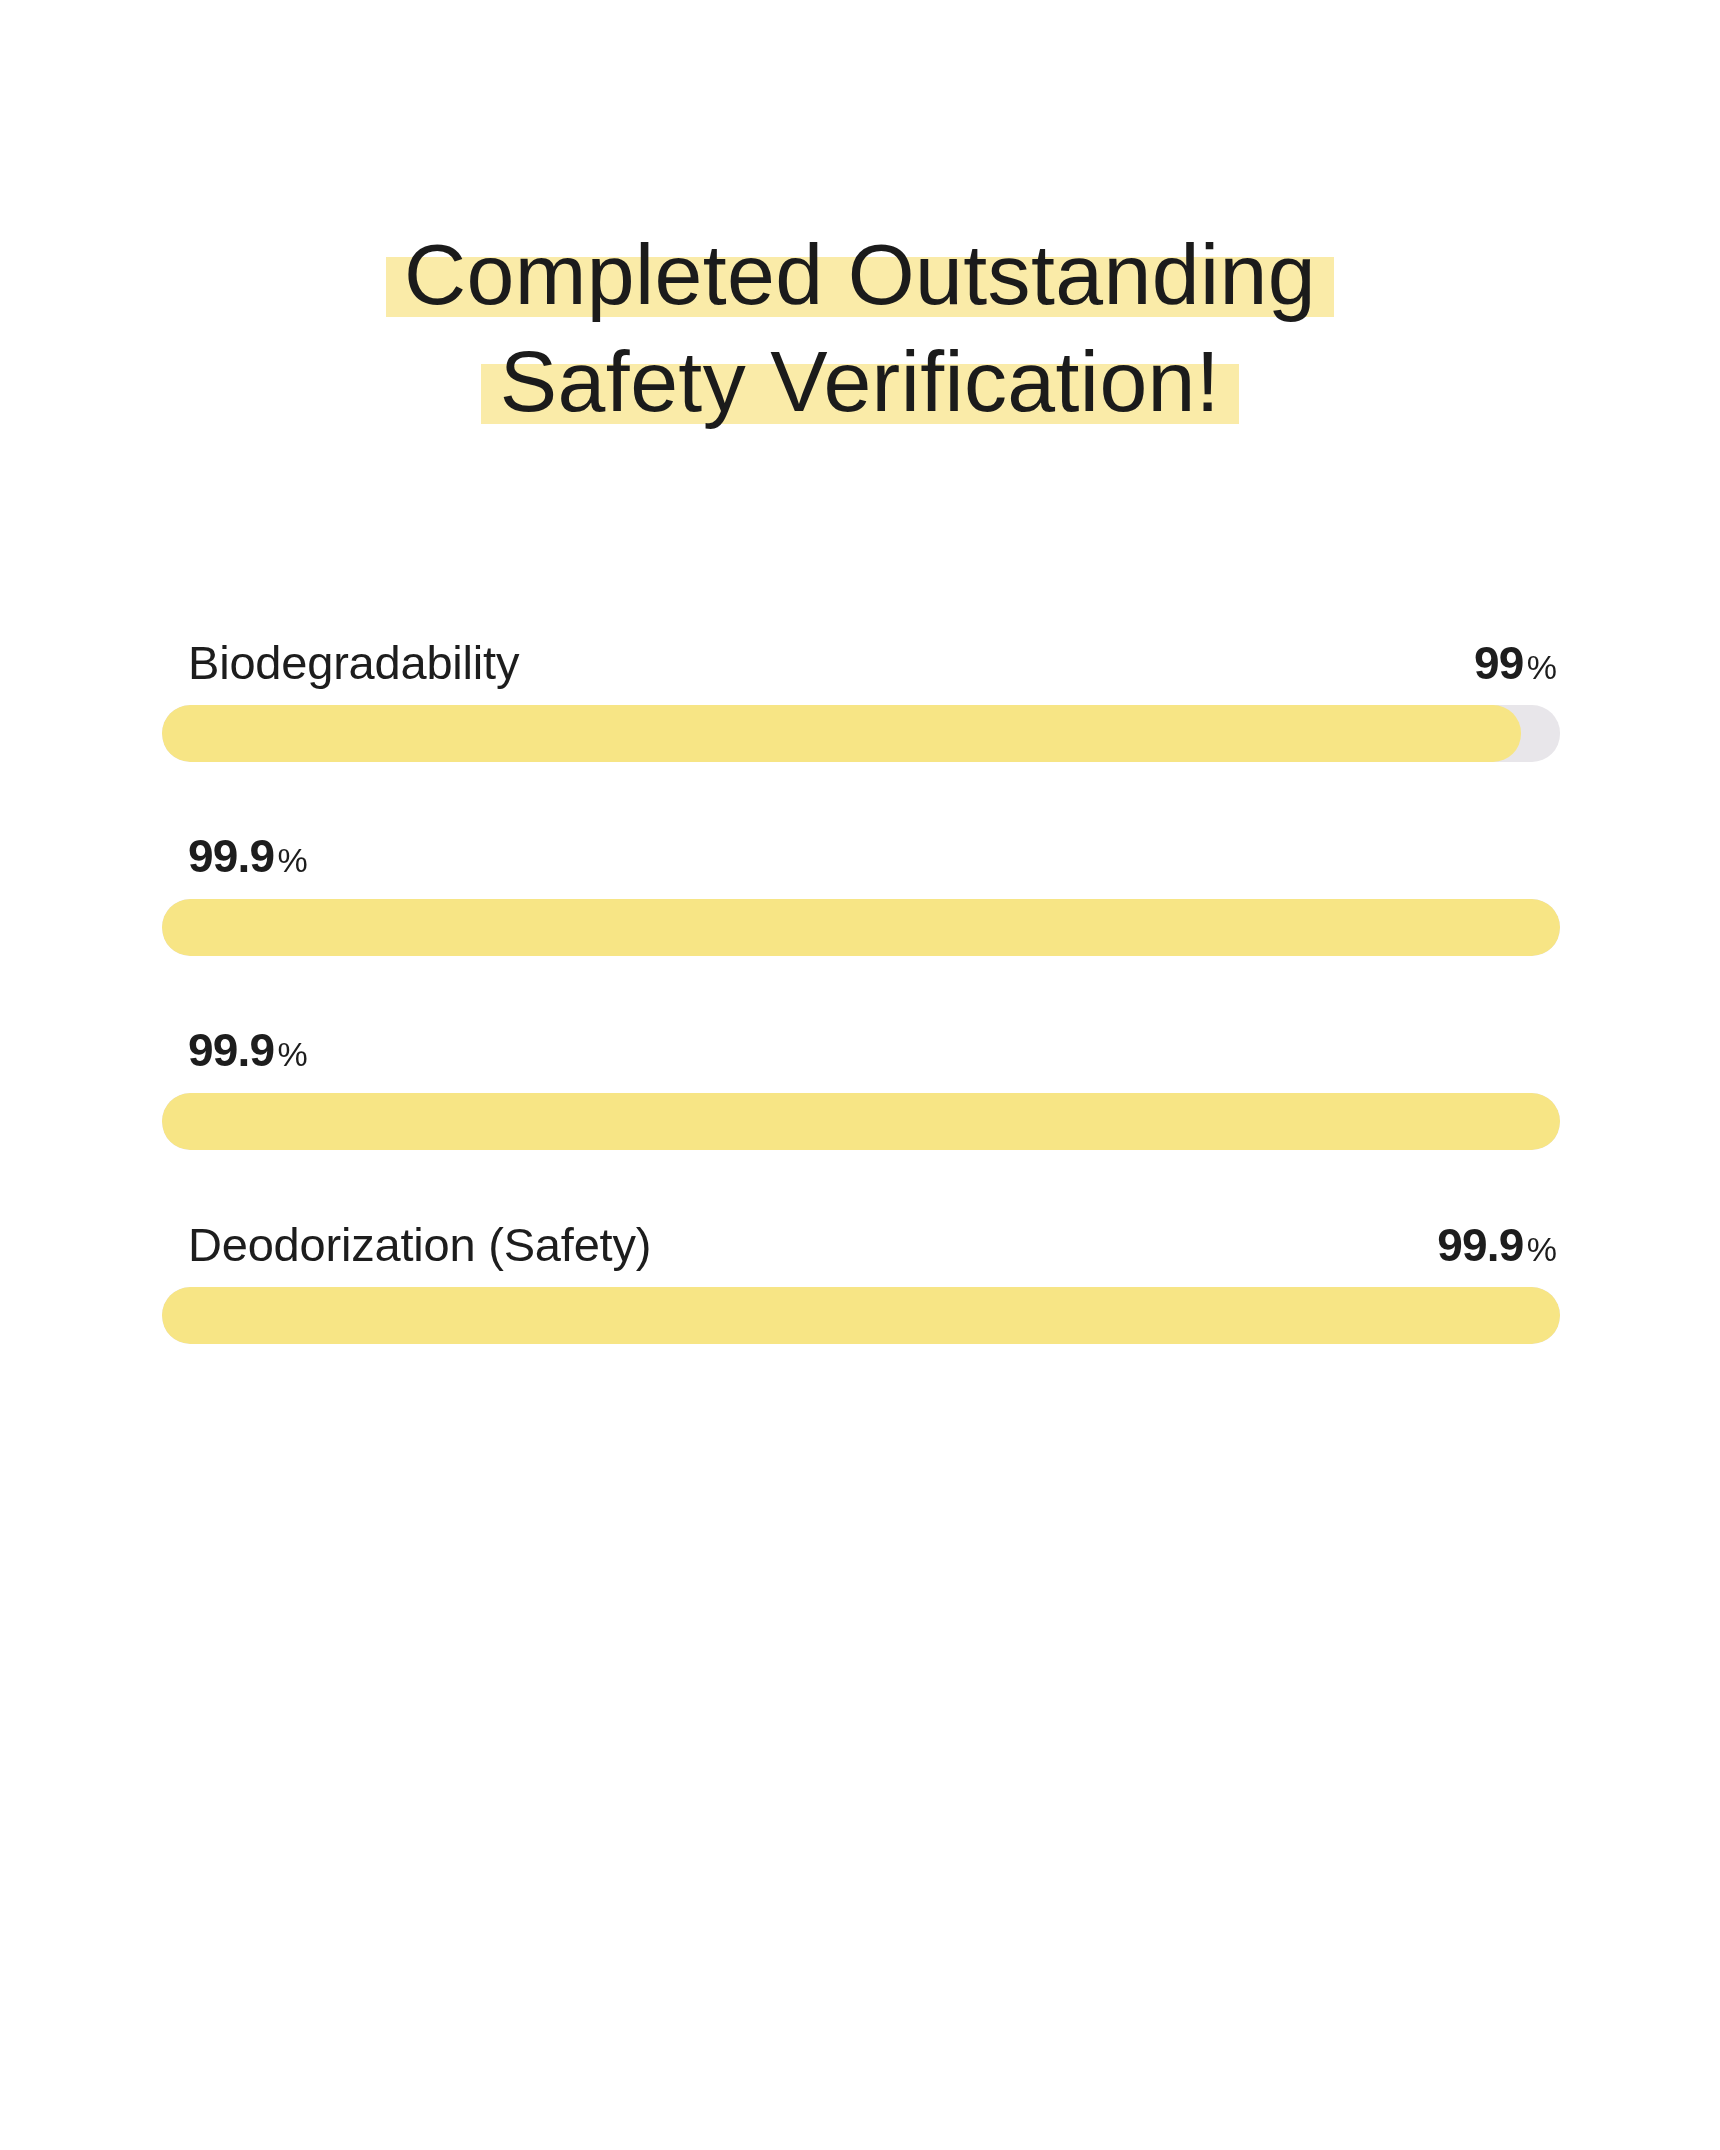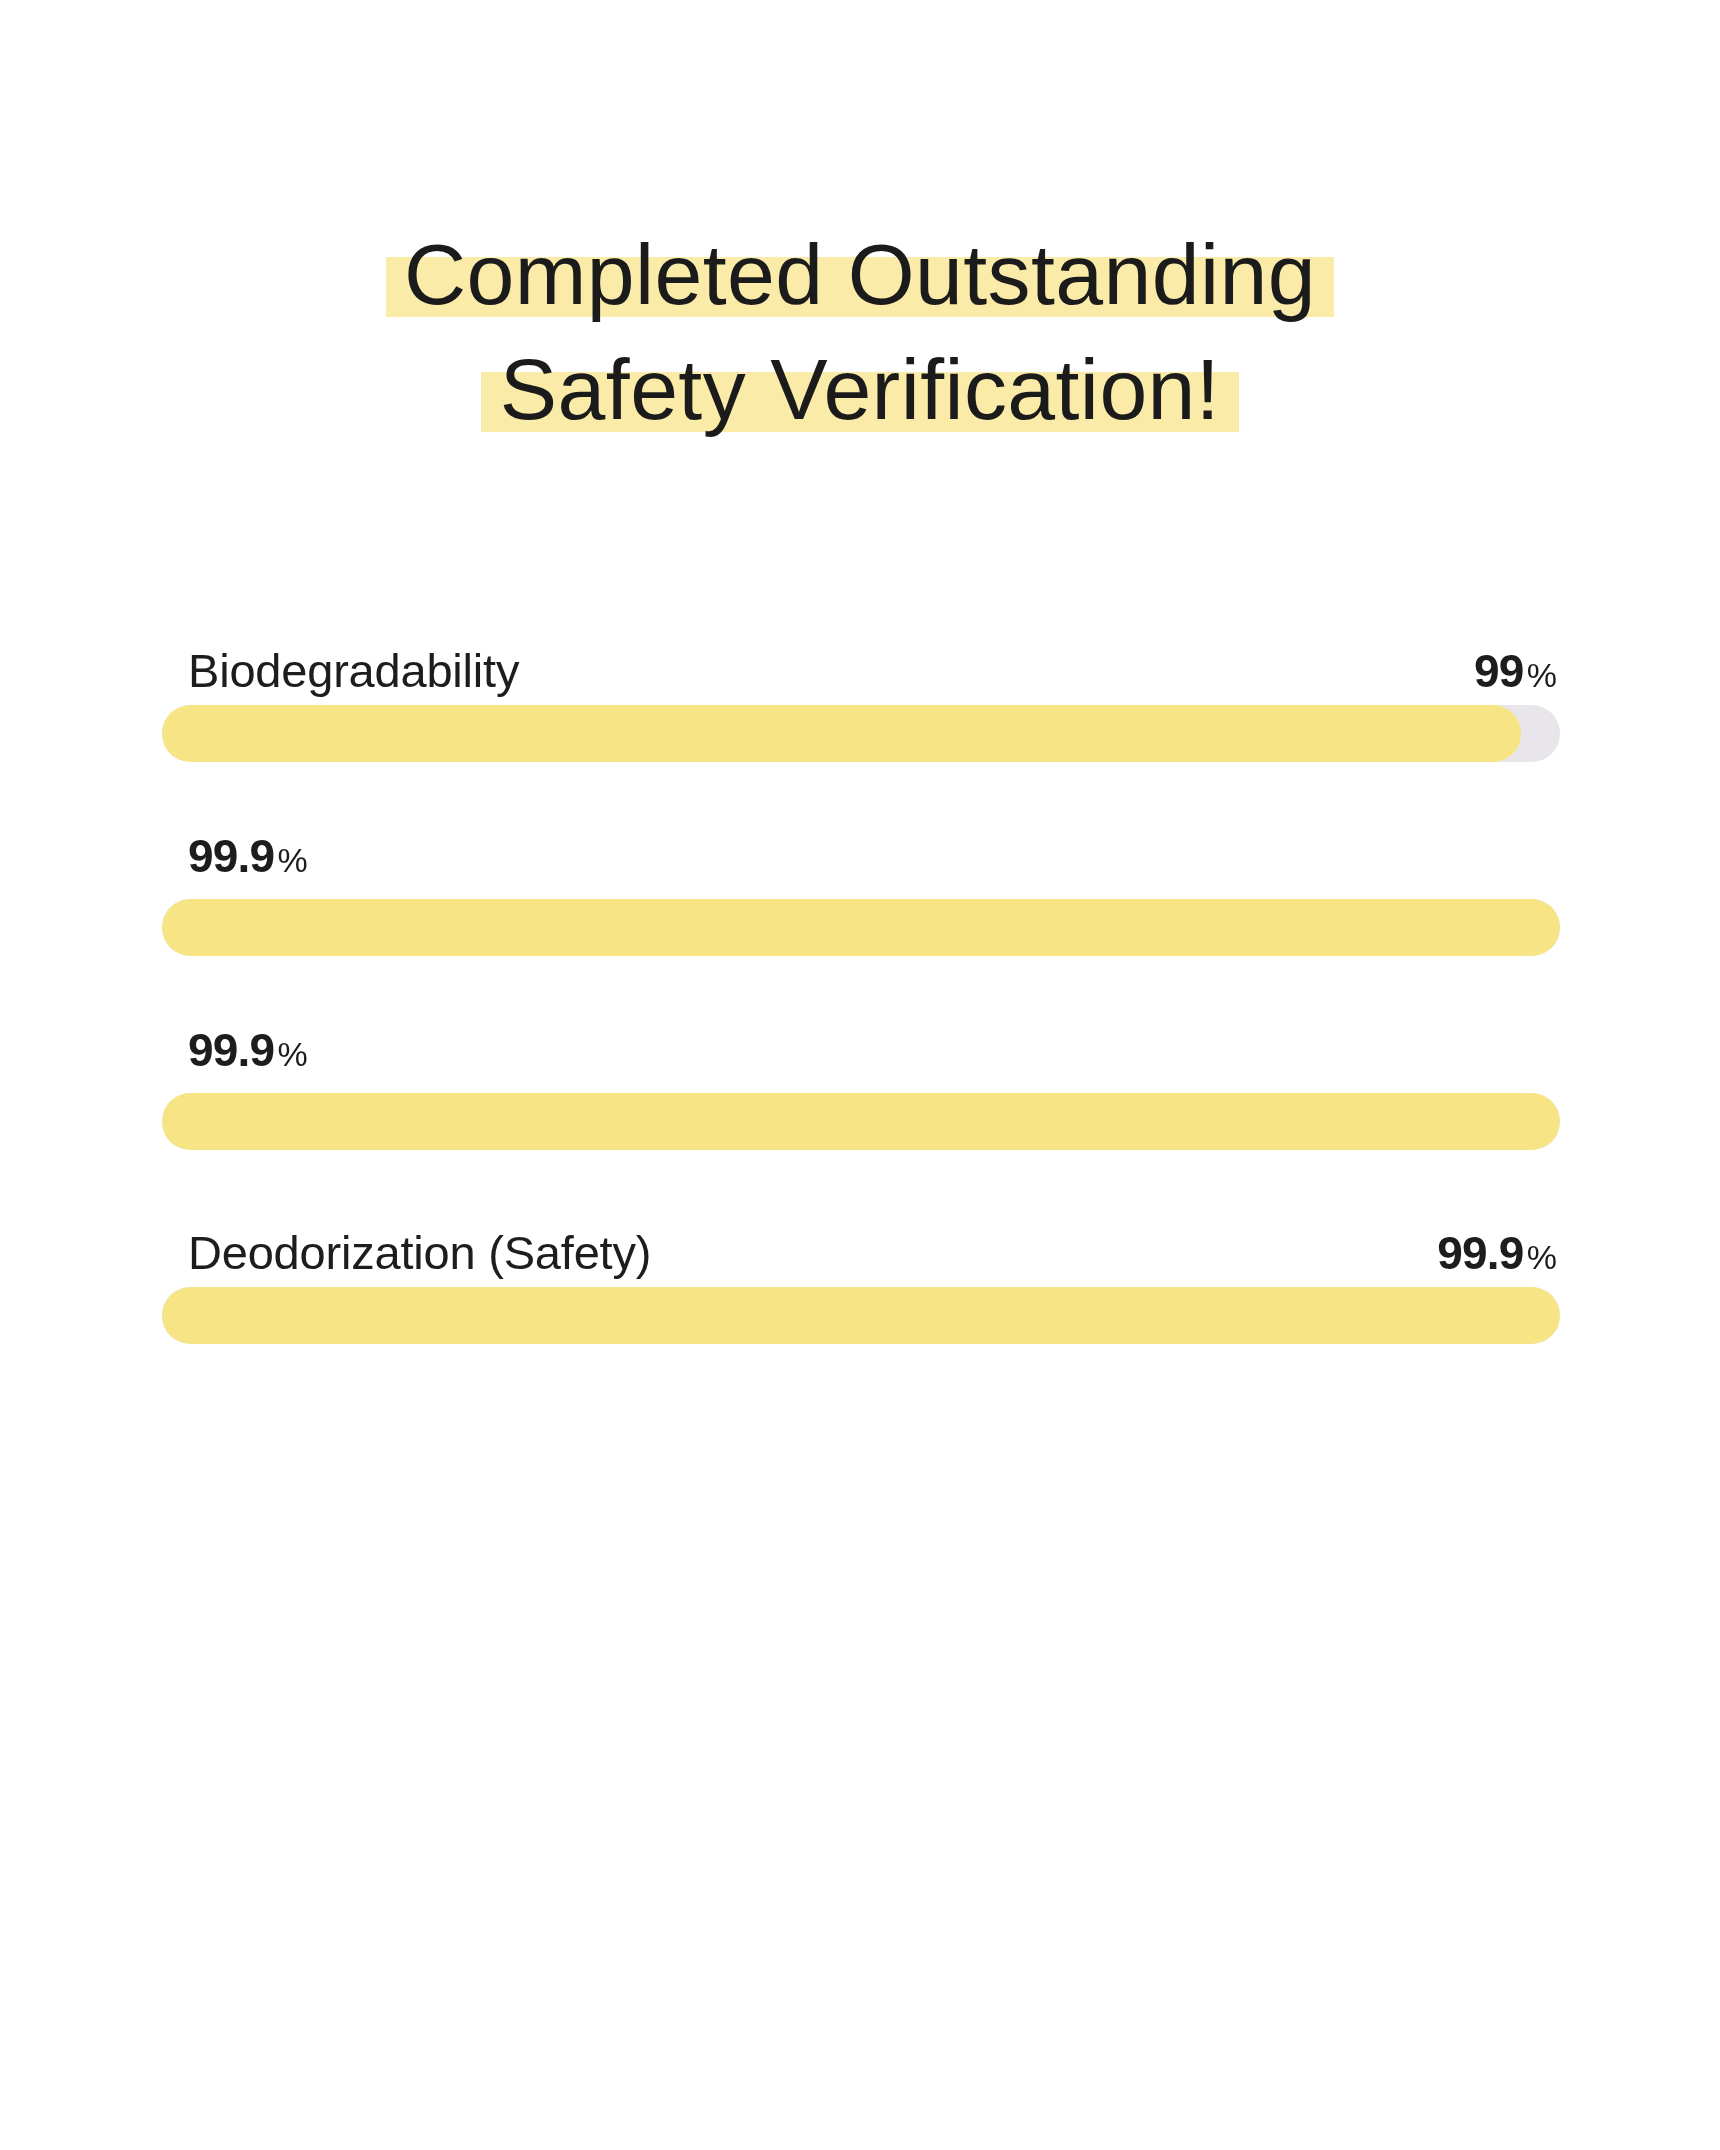--- a/index.html
+++ b/index.html
@@ -34,21 +34,21 @@
     display: block;
     position: relative;
     font-family: "Liberation Sans", sans-serif;
     font-weight: 400;
     font-size: 86px;
     line-height: 90px;
     letter-spacing: 0.4px;
     color: #1b1b1b;
     white-space: nowrap;
   }
-  .title-line-2 { margin-top: 25px; }
+  .title-line-2 { margin-top: 17px; }
 
   .title-text {
     position: relative;
     display: inline-block;
     z-index: 2;
     padding: 0 4.6px;
   }
   
   .title-text::before {
     content: "";
@@ -85,21 +85,20 @@
     height: 70px;
   }
   .metric-label {
     font-family: "Liberation Sans", sans-serif;
     font-weight: 400;
     font-size: 47px;
     line-height: 55px;
     letter-spacing: -0.2px;
     color: #1d1d1d;
     white-space: nowrap;
-    margin-top: 8px;
   }
   .metric-value {
     white-space: nowrap;
     color: #1d1d1d;
   }
   .metric-number {
     font-family: "Liberation Sans", sans-serif;
     font-weight: 700;
     font-size: 46px;
     line-height: 55px;

